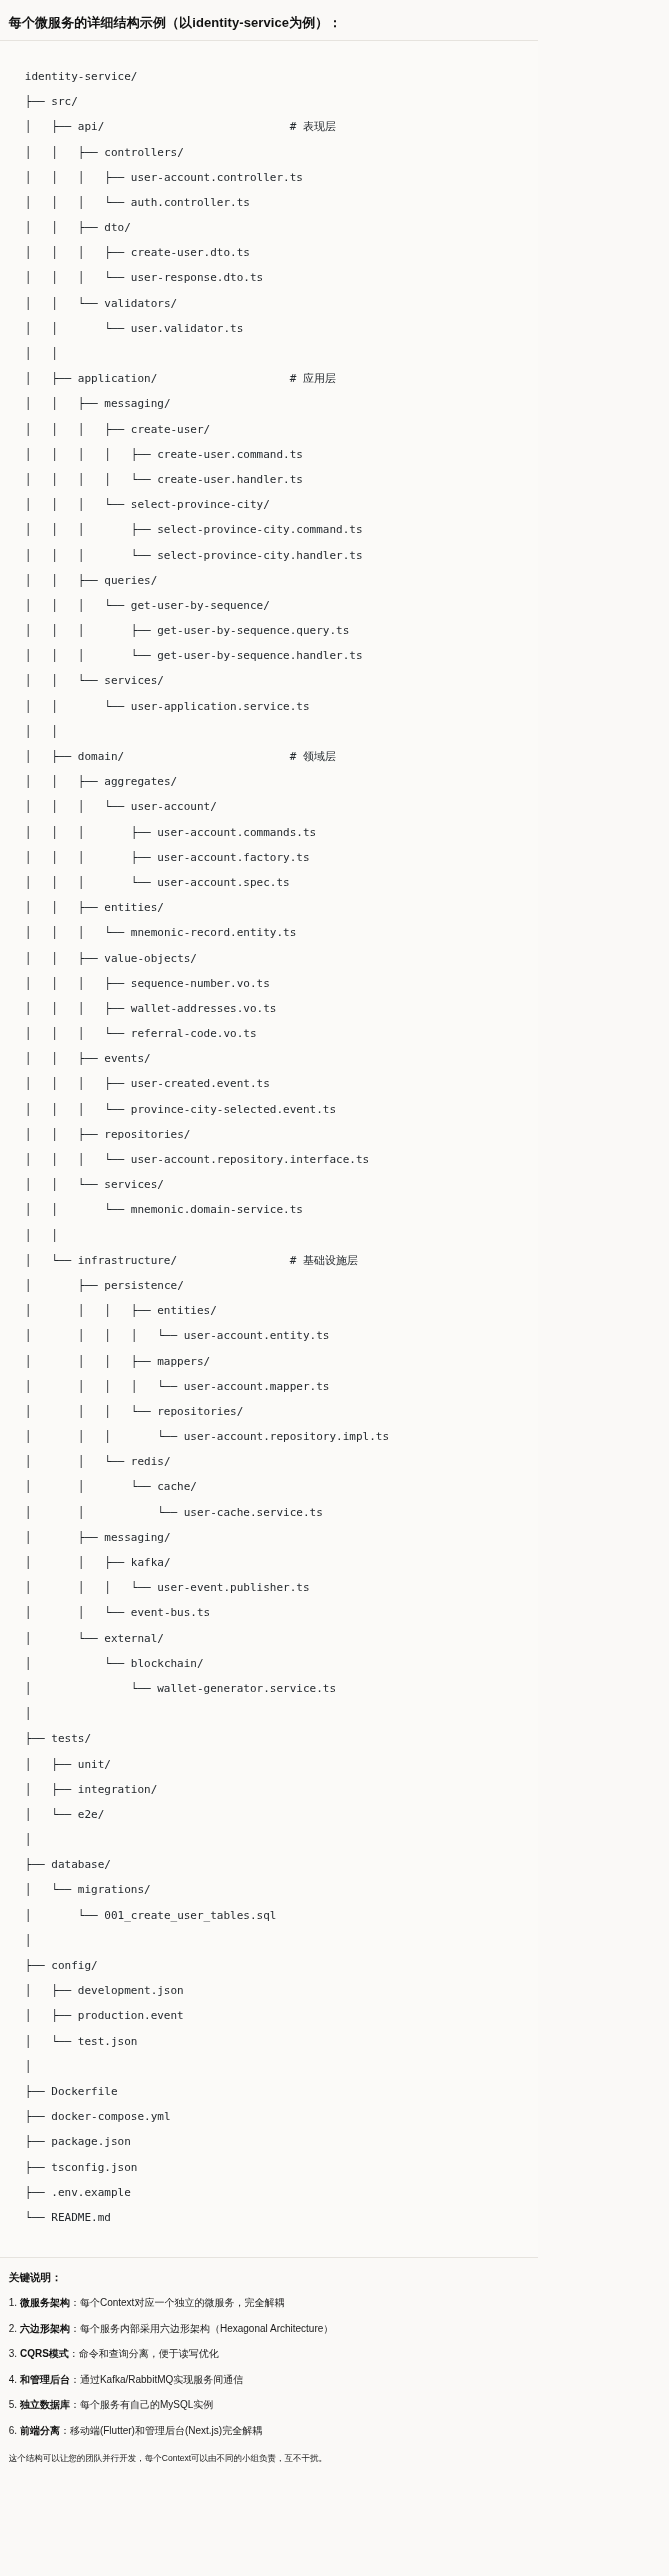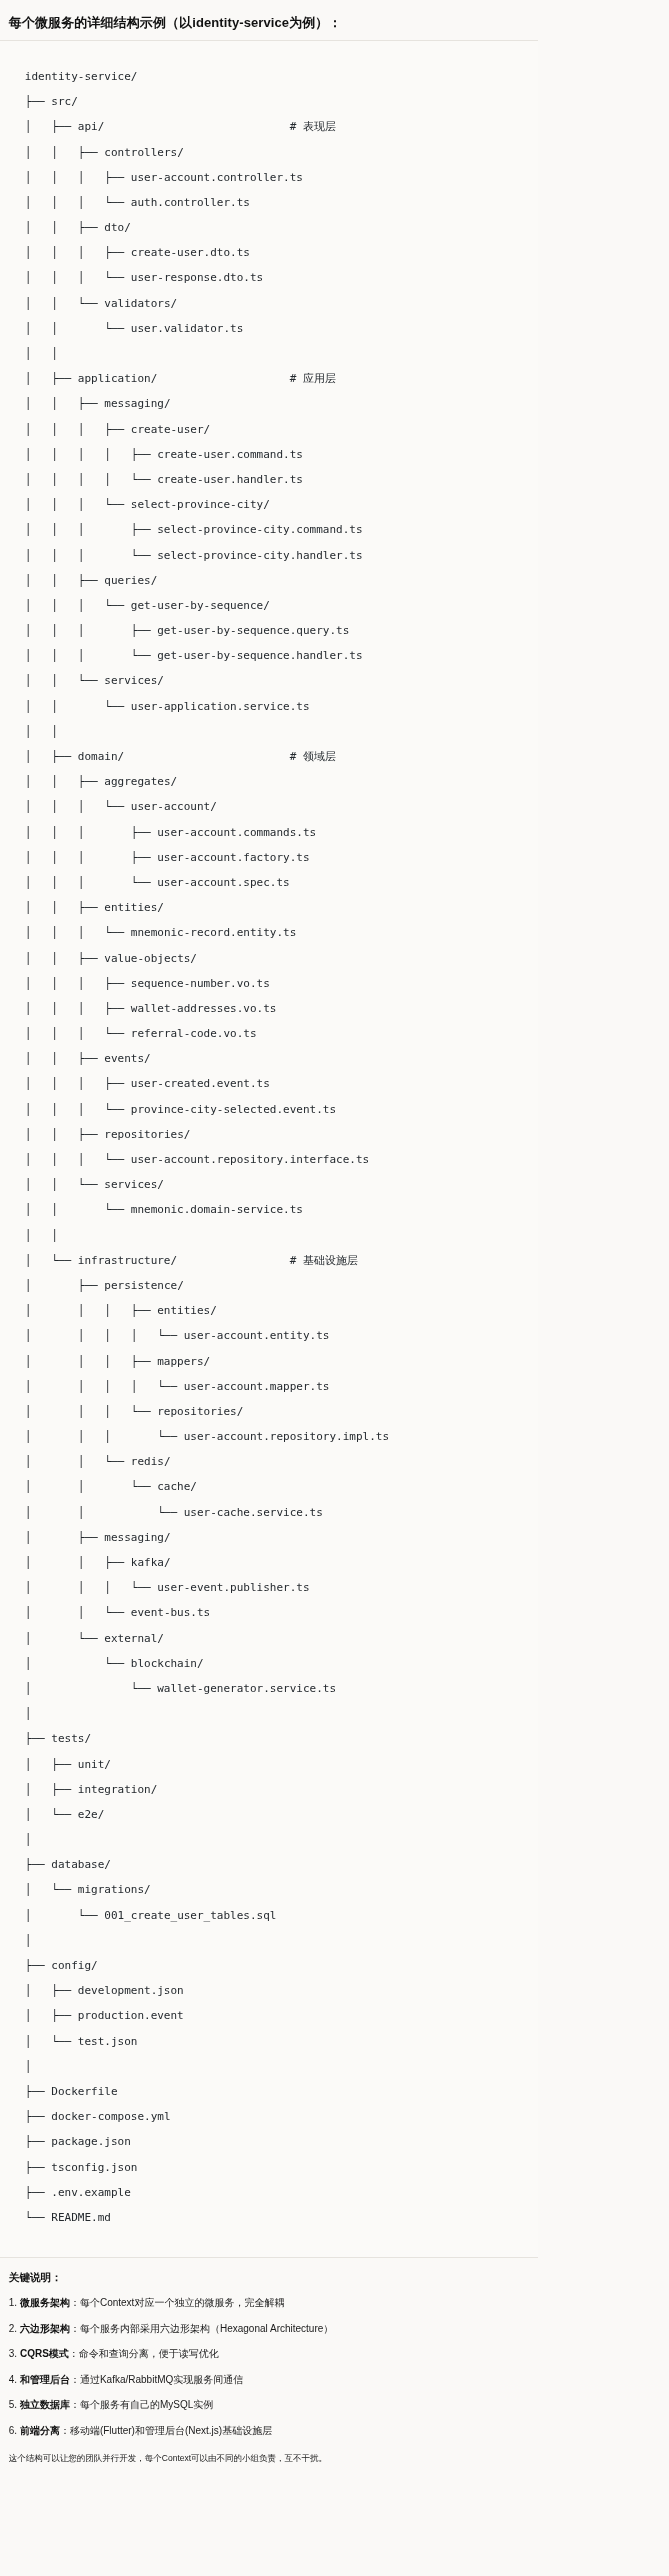--- a/index.html
+++ b/index.html
@@ -188,19 +188,19 @@
   </section>
 
   <section class="notes-block">
     <h2 class="notes-title">关键说明：</h2>
     <div id="notes-out">
         <p class="note-item"><span class="note-num">1. </span><span class="note-term">微服务架构</span><span class="note-desc">：</span><span class="note-desc">每个Context对应一个独立的微服务，完全解耦</span></p>
         <p class="note-item"><span class="note-num">2. </span><span class="note-term">六边形架构</span><span class="note-desc">：</span><span class="note-desc">每个服务内部采用六边形架构（Hexagonal Architecture）</span></p>
         <p class="note-item"><span class="note-num">3. </span><span class="note-term">CQRS模式</span><span class="note-desc">：</span><span class="note-desc">命令和查询分离，便于读写优化</span></p>
         <p class="note-item"><span class="note-num">4. </span><span class="note-term">和管理后台</span><span class="note-desc">：</span><span class="note-desc">通过Kafka/RabbitMQ实现服务间通信</span></p>
         <p class="note-item"><span class="note-num">5. </span><span class="note-term">独立数据库</span><span class="note-desc">：</span><span class="note-desc">每个服务有自己的MySQL实例</span></p>
-        <p class="note-item"><span class="note-num">6. </span><span class="note-term">前端分离</span><span class="note-desc">：</span><span class="note-desc">移动端(Flutter)和管理后台(Next.js)基础设施层</span></p>
+        <p class="note-item"><span class="note-num">6. </span><span class="note-term">前端分离</span><span class="note-desc">：</span><span class="note-desc">移动端(Flutter)和管理后台(Next.js)完全解耦</span></p>
       </div>
     <p class="closing-note">这个结构可以让您的团队并行开发，每个Context可以由不同的小组负责，互不干扰。</p>
   </section>
 
 </div>
 
 
 </body></html>

